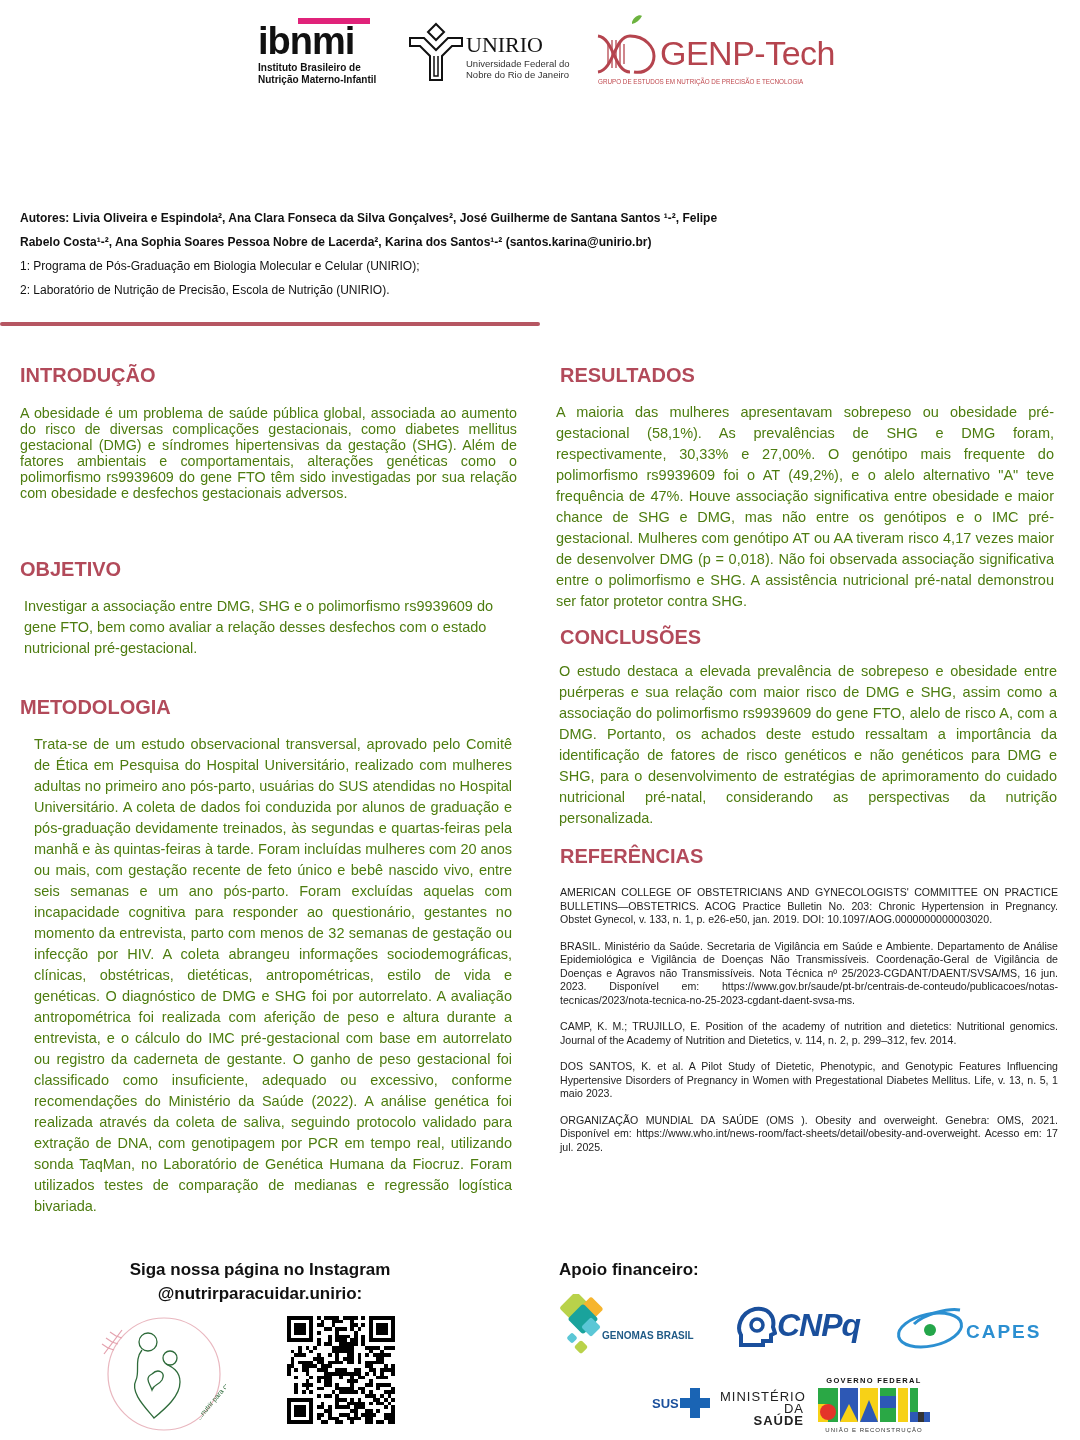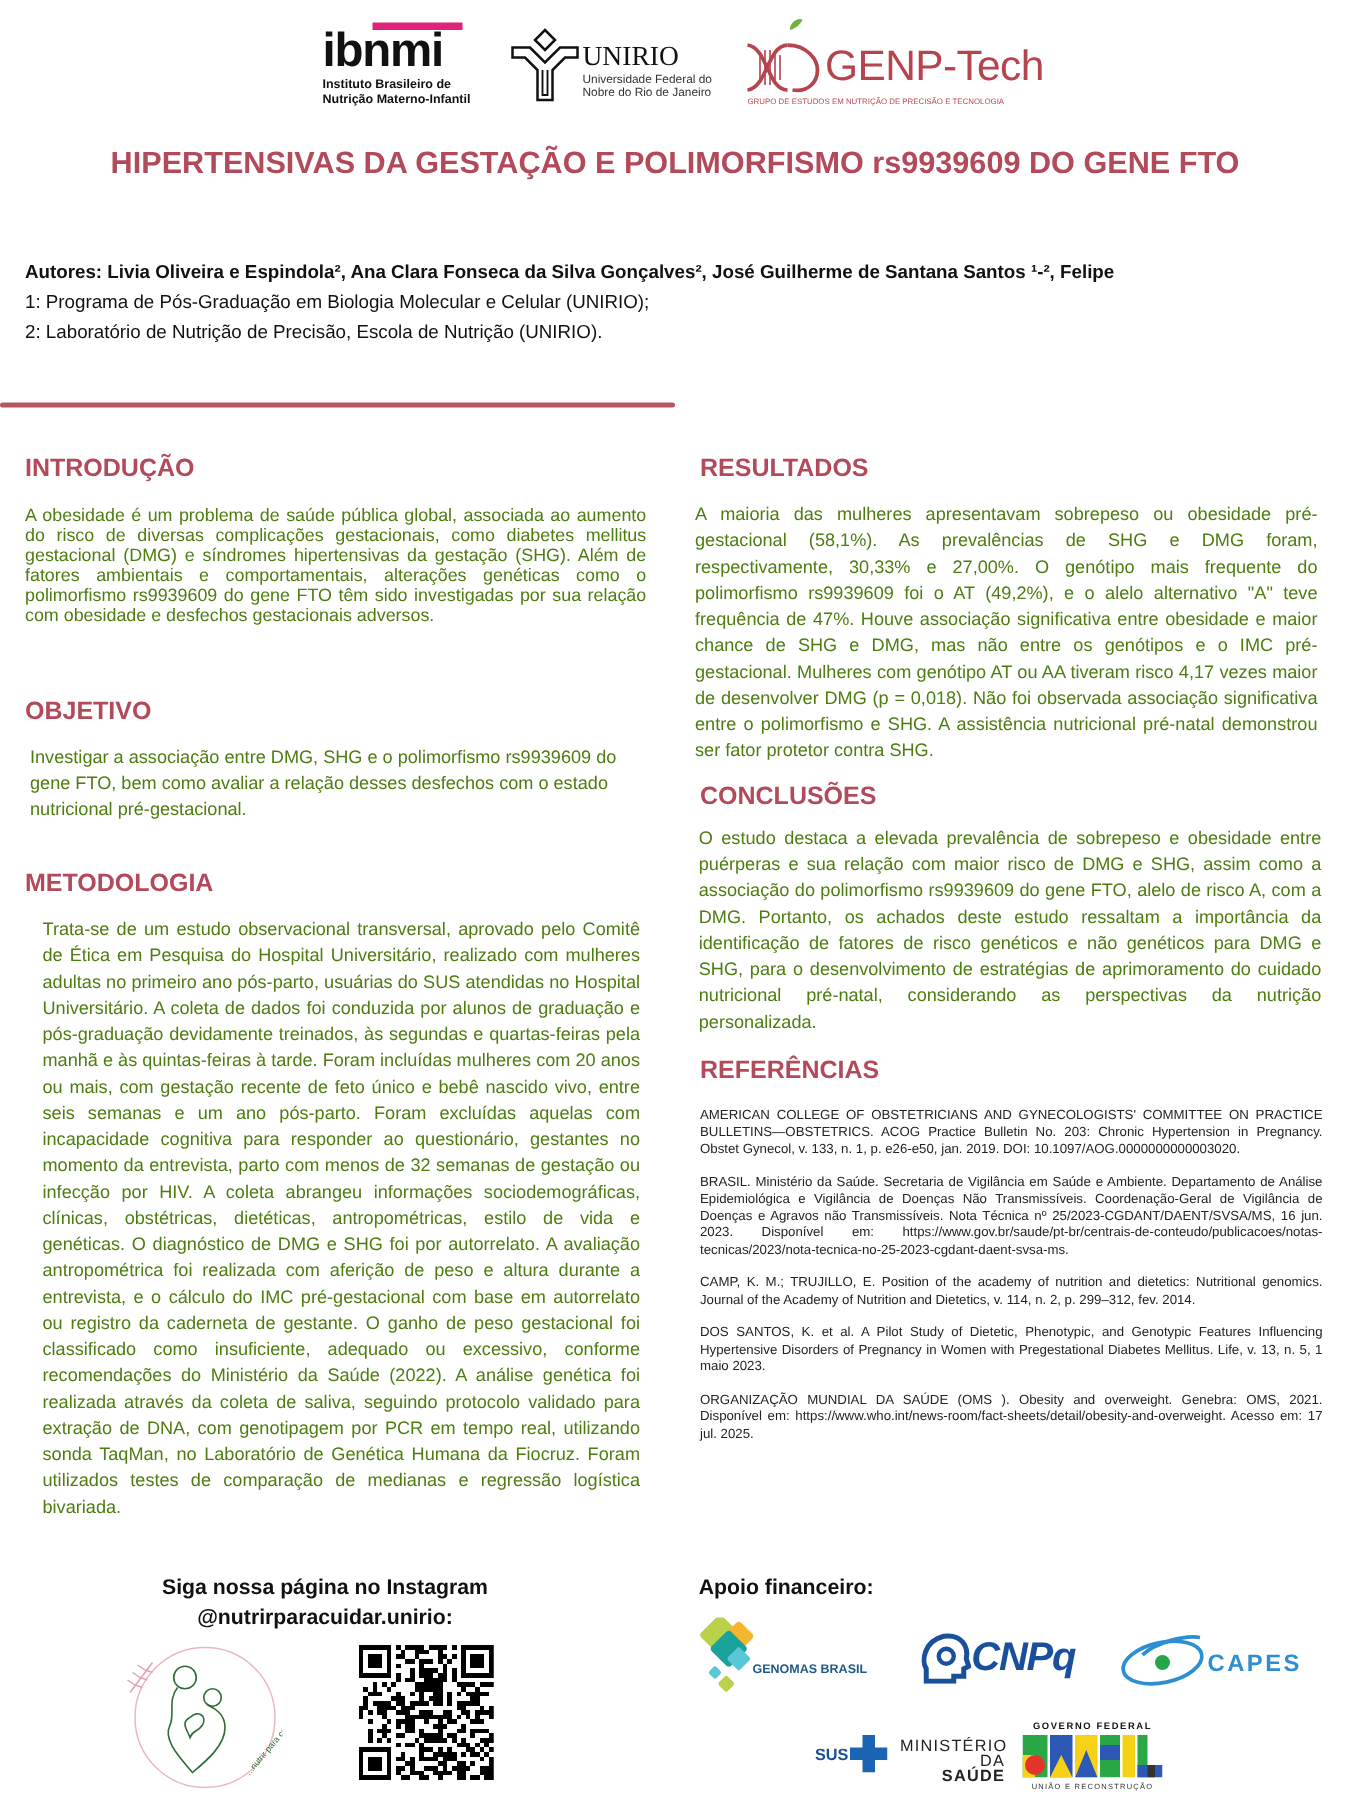--- a/index.html
+++ b/index.html
@@ -20,21 +20,21 @@
   .unirio-sub { position: absolute; left: 58px; top: 36px; font-size: 9.5px; line-height: 11px; color: #333; white-space: nowrap; }
 
   .logo-genp { left: 594px; top: 14px; width: 250px; height: 76px; }
   .genp-mark { position: absolute; left: 0; top: 0; width: 64px; height: 64px; }
   .genp-word { position: absolute; left: 66px; top: 20px; font-size: 34px; color: #b5444e; letter-spacing: -0.5px; }
   .genp-sub { position: absolute; left: 4px; top: 64px; font-size: 6.3px; color: #c0494f; white-space: nowrap; }
 
   
   .title { left: 40px; top: 116px; width: 1000px; text-align: center; color: #b24a5a; font-weight: bold; font-size: 24.5px; line-height: 29px; }
 
-  .authors { left: 20px; top: 206px; width: 1040px; font-size: 15px; line-height: 24px; }
+  .authors { left: 20px; top: 206px; width: 1040px; font-size: 12px; line-height: 24px; }
   .authors .bold { font-weight: bold; }
   .rule { left: 0; top: 322px; width: 540px; height: 4px; background: #b65662; border-radius: 2px; }
 
   
   .sec-title { position: absolute; text-align: left; color: #b24a5a; font-weight: bold; font-size: 20px; }
   .para { position: absolute; text-align: justify; font-size: 14.3px; line-height: 16px; color: #4d7c0f; }
   .para.loose { line-height: 21px; font-size: 14.5px; }
   .refs { position: absolute; left: 560px; width: 498px; font-size: 10.6px; line-height: 13.5px; text-align: justify; color: #222; }
   .refs p { margin-bottom: 13px; }
 
@@ -77,25 +77,25 @@
         <line x1="26" y1="28" x2="26" y2="52"></line>
       <line x1="30" y1="30" x2="30" y2="50"></line>
     </g>
     <path d="M36 22 C52 22 60 34 60 42 C60 52 52 60 40 58" fill="none" stroke="#b5444e" stroke-width="3"></path>
   </svg>
   <div class="genp-word">GENP-Tech</div>
   <div class="genp-sub">GRUPO DE ESTUDOS EM NUTRIÇÃO DE PRECISÃO E TECNOLOGIA</div>
 </div>
 
 <div class="abs title">
-  <div>HIPERTENSIVAS DA GESTAÇÃO E POLIMORFISMO rs9939609 DO GENE FTO</div>
 </div>
 
 <div class="abs authors">
   <div class="bold">Autores: Livia Oliveira e Espindola², Ana Clara Fonseca da Silva Gonçalves², José Guilherme de Santana Santos ¹-², Felipe</div>
+  <div class="bold">Rabelo Costa¹-², Ana Sophia Soares Pessoa Nobre de Lacerda², Karina dos Santos¹-² (santos.karina@unirio.br)</div>
   <div>1: Programa de Pós-Graduação em Biologia Molecular e Celular (UNIRIO);</div>
   <div>2: Laboratório de Nutrição de Precisão, Escola de Nutrição (UNIRIO).</div>
 </div>
 <div class="abs rule"></div>
 
 <div class="sec-title" style="left:20px;top:364px;width:486px;">INTRODUÇÃO</div>
 <div class="para" style="left:20px;top:405px;width:497px;">A obesidade é um problema de saúde pública global, associada ao aumento do risco de diversas complicações gestacionais, como diabetes mellitus gestacional (DMG) e síndromes hipertensivas da gestação (SHG). Além de fatores ambientais e comportamentais, alterações genéticas como o polimorfismo rs9939609 do gene FTO têm sido investigadas por sua relação com obesidade e desfechos gestacionais adversos.</div>
 
 <div class="sec-title" style="left:20px;top:558px;width:486px;">OBJETIVO</div>
 <div class="para loose" style="left:24px;top:596px;width:496px;text-align:left;">Investigar a associação entre DMG, SHG e o polimorfismo rs9939609 do gene FTO, bem como avaliar a relação desses desfechos com o estado nutricional pré-gestacional.</div>

